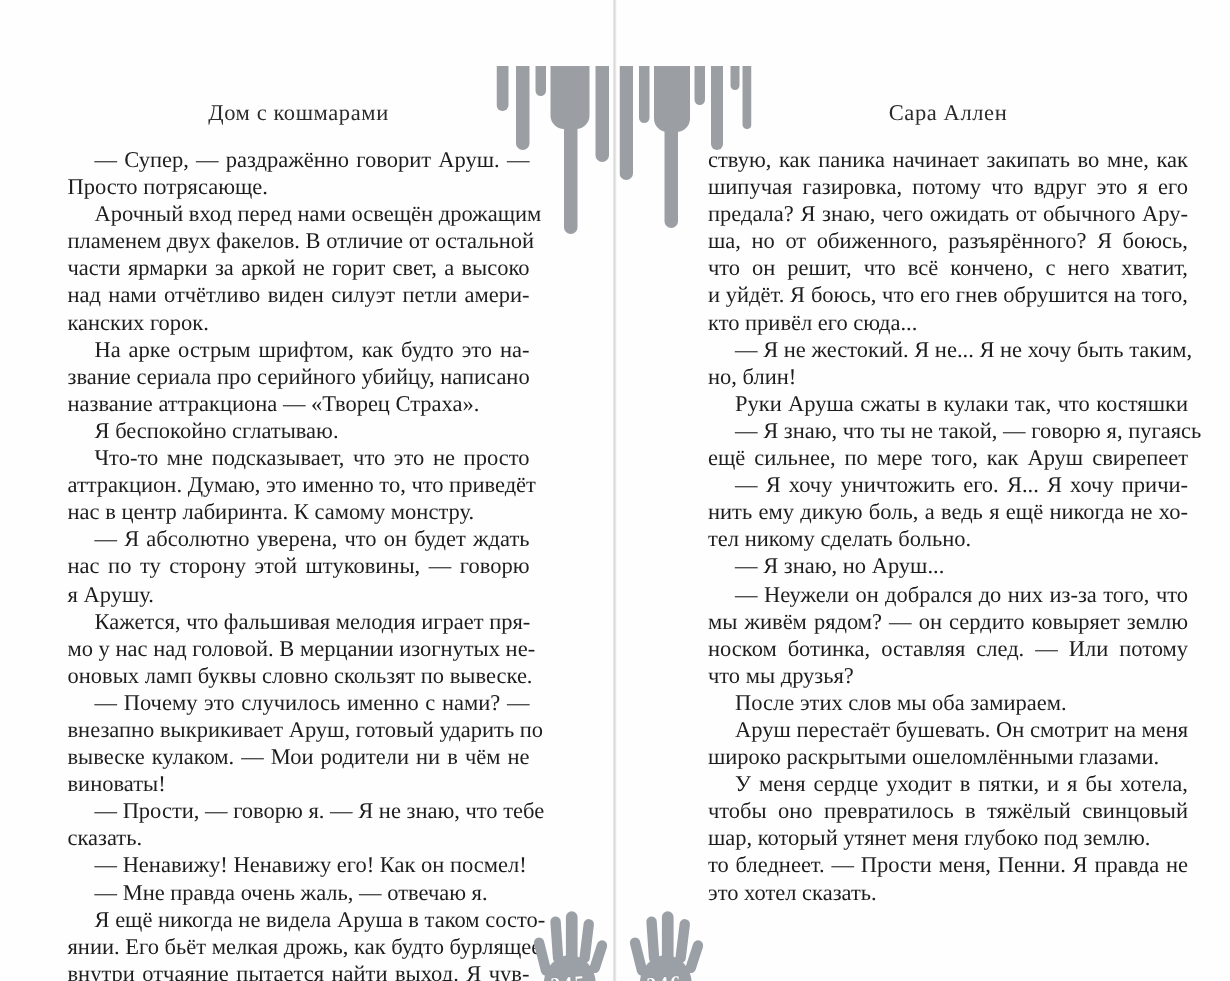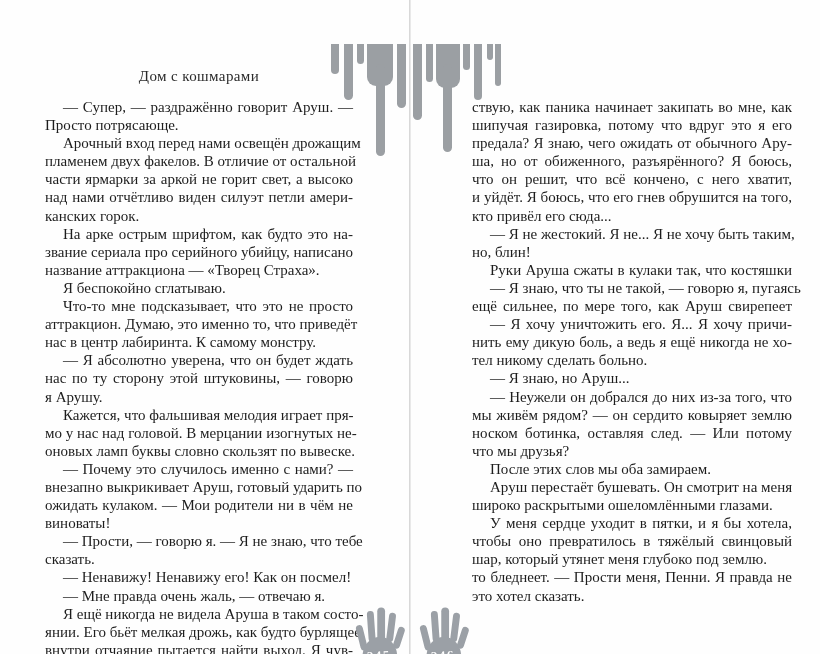--- a/index.html
+++ b/index.html
@@ -120,21 +120,21 @@
         <div class="line">аттракцион. Думаю, это именно то, что приведёт</div>
         <div class="line last">нас в центр лабиринта. К самому монстру.</div>
         <div class="line indent">— Я абсолютно уверена, что он будет ждать</div>
         <div class="line">нас по ту сторону этой штуковины, — говорю</div>
         <div class="line last">я Арушу.</div>
         <div class="line indent">Кажется, что фальшивая мелодия играет пря-</div>
         <div class="line">мо у нас над головой. В мерцании изогнутых не-</div>
         <div class="line last">оновых ламп буквы словно скользят по вывеске.</div>
         <div class="line indent">— Почему это случилось именно с нами? —</div>
         <div class="line">внезапно выкрикивает Аруш, готовый ударить по</div>
-        <div class="line">ожидать кулаком. — Мои родители ни в чём не</div>
+        <div class="line">вывеске кулаком. — Мои родители ни в чём не</div>
         <div class="line last">виноваты!</div>
         <div class="line indent">— Прости, — говорю я. — Я не знаю, что тебе</div>
         <div class="line last">сказать.</div>
         <div class="line indent last">— Ненавижу! Ненавижу его! Как он посмел!</div>
         <div class="line indent last">— Мне правда очень жаль, — отвечаю я.</div>
         <div class="line indent">Я ещё никогда не видела Аруша в таком состо-</div>
         <div class="line">янии. Его бьёт мелкая дрожь, как будто бурлящее</div>
         <div class="line">внутри отчаяние пытается найти выход. Я чув-</div>
       </div>
 
@@ -153,20 +153,21 @@
         <rect x="13" y="-6" width="7" height="44" rx="3.5"></rect>
         <rect x="23" y="-8" width="24" height="52" rx="9"></rect>
         <rect x="30" y="20" width="9" height="88" rx="4.5"></rect>
         <rect x="50" y="-6" width="7" height="32" rx="3.5"></rect>
         <rect x="61" y="-6" width="8" height="62" rx="4"></rect>
         <rect x="74" y="-6" width="6" height="22" rx="3"></rect>
         <rect x="82" y="-6" width="6" height="48" rx="3"></rect>
       </svg>
     </div>
 
+    <div class="running-header">Сара Аллен</div>
 
     <div class="page-body">
         <div class="line">ствую, как паника начинает закипать во мне, как</div>
         <div class="line">шипучая газировка, потому что вдруг это я его</div>
         <div class="line">предала? Я знаю, чего ожидать от обычного Ару-</div>
         <div class="line">ша, но от обиженного, разъярённого? Я боюсь,</div>
         <div class="line">что он решит, что всё кончено, с него хватит,</div>
         <div class="line">и уйдёт. Я боюсь, что его гнев обрушится на того,</div>
         <div class="line last">кто привёл его сюда...</div>
         <div class="line indent">— Я не жестокий. Я не... Я не хочу быть таким,</div>

